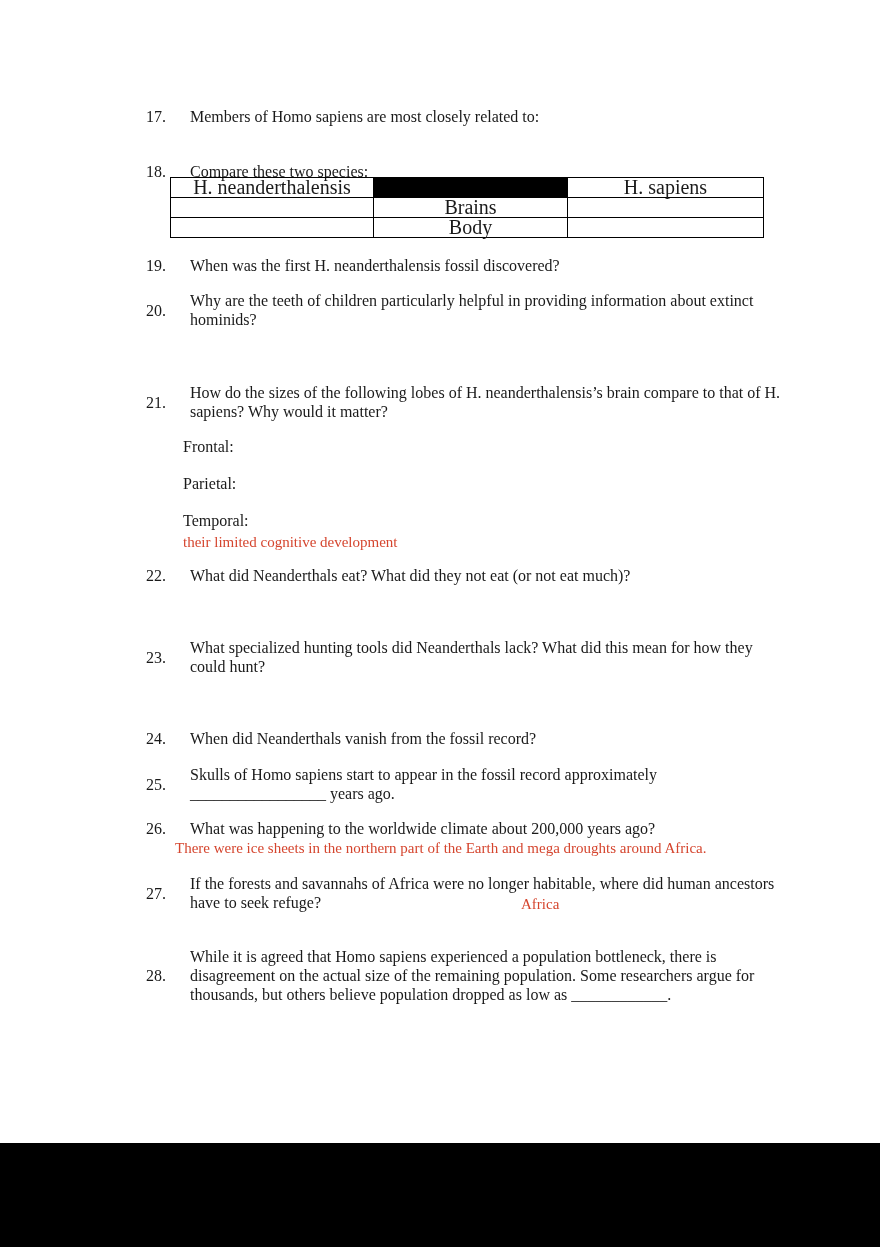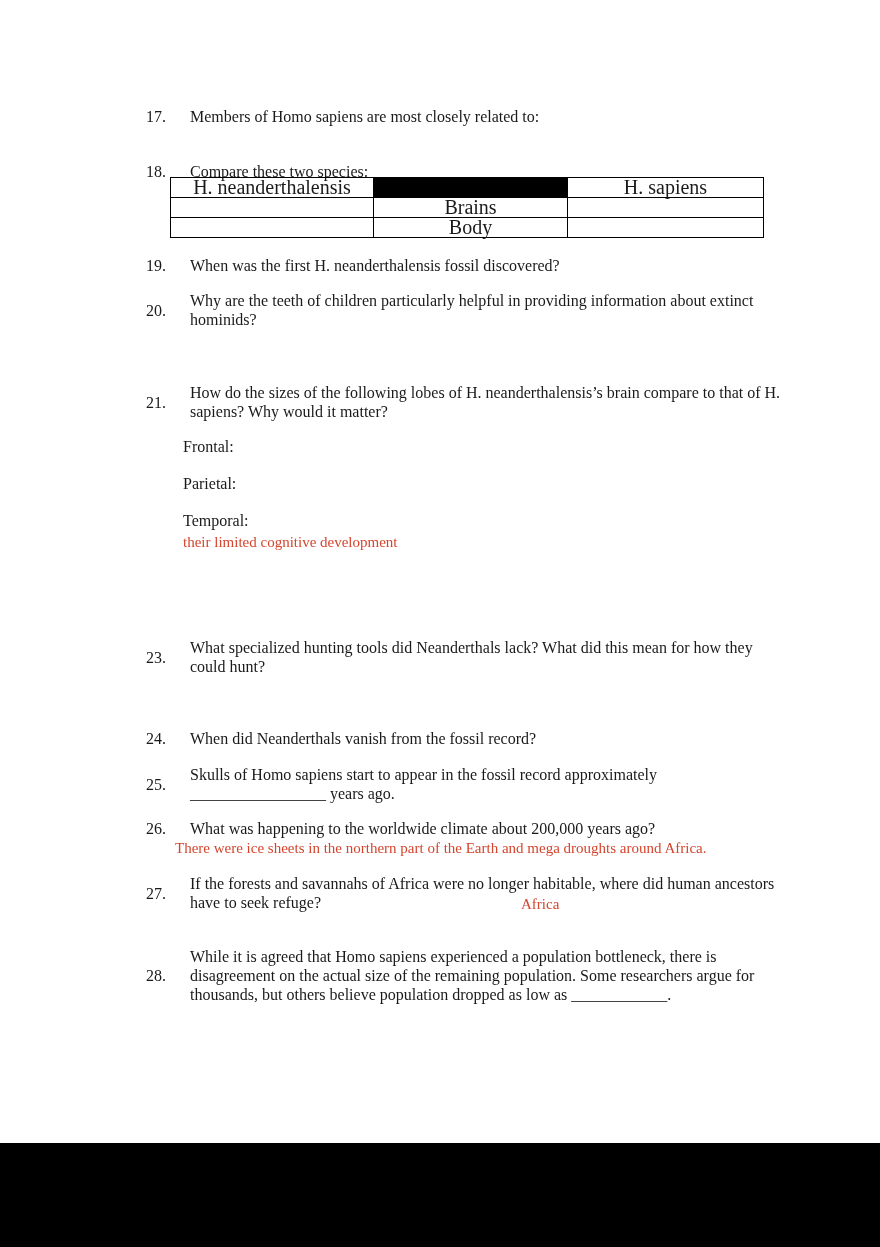--- a/index.html
+++ b/index.html
@@ -129,20 +129,24 @@
     <span class="qtext">How do the sizes of the following lobes of H. neanderthalensis’s brain compare to that of H.
 sapiens? Why would it matter?</span>
   </div>
 
   <div class="sublabel" style="top:437px">Frontal:</div>
   <div class="sublabel" style="top:474px">Parietal:</div>
   <div class="sublabel" style="top:511px">Temporal:</div>
 
   <div class="answer" style="left:183px; top:534px">their limited cognitive development</div>
 
+  <div class="q" style="top:566px">
+    <span class="num">22.</span>
+    <span class="qtext">What did Neanderthals eat? What did they not eat (or not eat much)?</span>
+  </div>
 
   <div class="q" style="top:638px">
     <span class="num">23.</span>
     <span class="qtext">What specialized hunting tools did Neanderthals lack? What did this mean for how they
 could hunt?</span>
   </div>
 
   <div class="q" style="top:729px">
     <span class="num">24.</span>
     <span class="qtext">When did Neanderthals vanish from the fossil record?</span>

